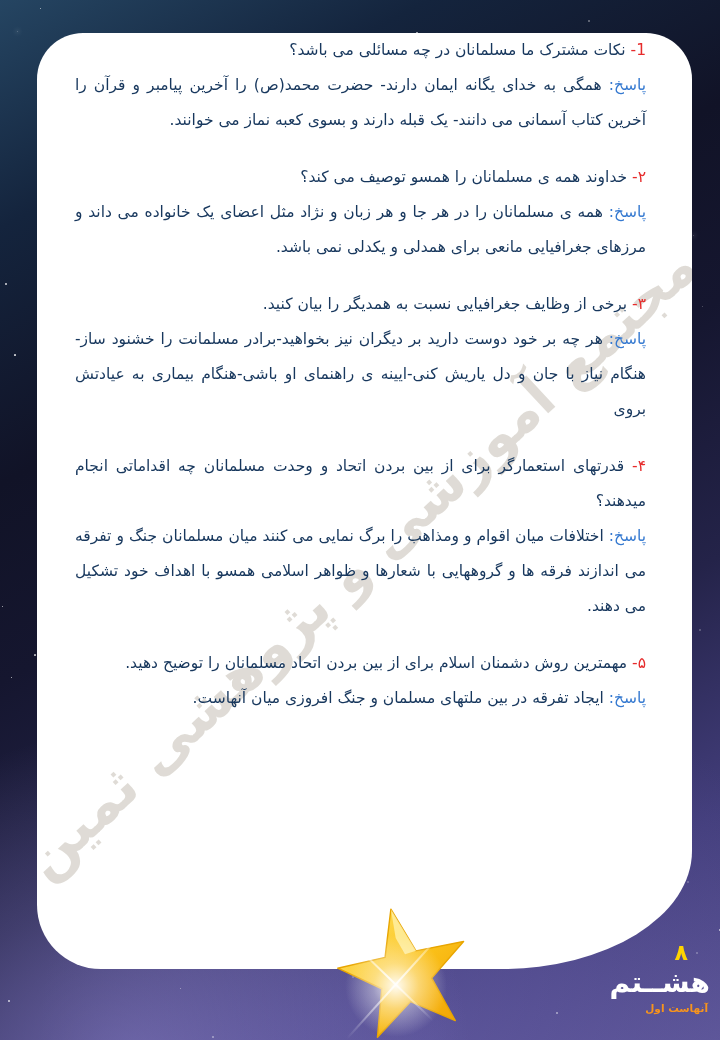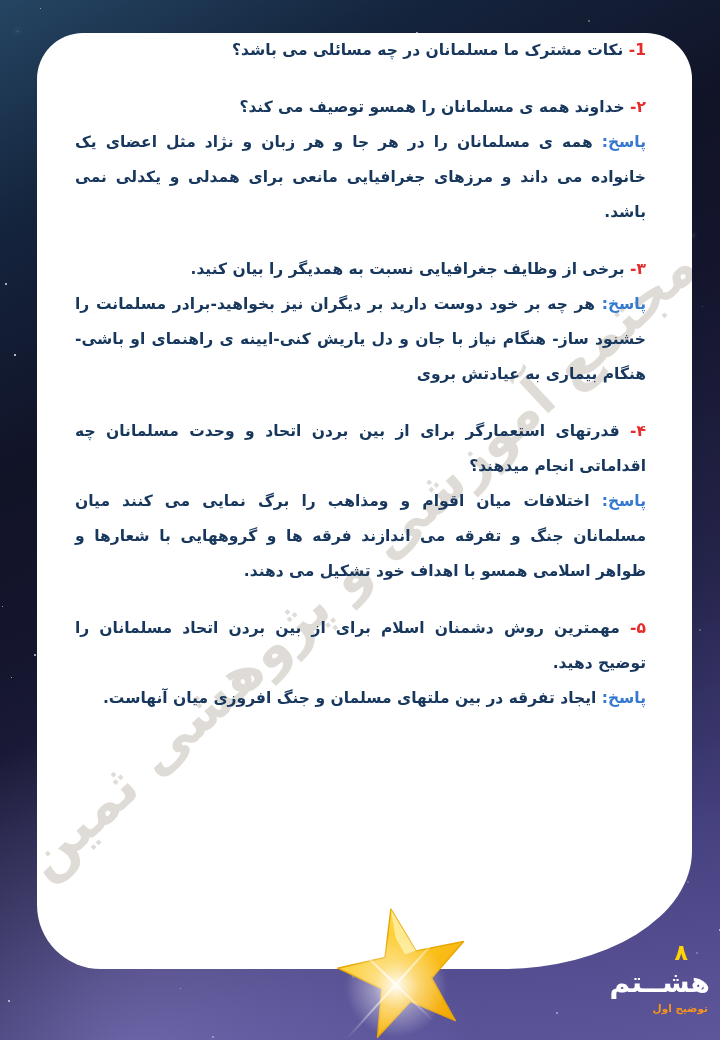--- a/index.html
+++ b/index.html
@@ -29,21 +29,21 @@
   .content {
     position:relative; z-index:2; direction:rtl;
     padding:0 46px 0 38px;
   }
   .lesson-title {
     text-align:center; color:#1567b3; font-weight:bold;
     font-size:36px; line-height:1.25;
     margin:56px 0 44px 0; letter-spacing:0;
   }
   .qa { margin-bottom:22px; }
-  .qa p { font-size:15.5px; font-weight:bold; line-height:35px;
+  .qa p { font-size:15.5px; font-weight:normal; line-height:35px;
           color:#17375d; text-align:justify; }
   .qnum { color:#e62b2b; }
   .alabel { color:#3579d0; }
 
   .flare {
     position:absolute; left:338px; top:928px; width:116px; height:116px; z-index:4;
     border-radius:50%; pointer-events:none;
     background:radial-gradient(circle, rgba(255,255,255,0.95) 0%, rgba(255,255,255,0.4) 28%, rgba(255,255,255,0) 62%);
   }
   .streak {
@@ -211,20 +211,21 @@
       <div class="dot" style="left: 410px; top: 678px; width: 2px; height: 2px; opacity: 0.66;"></div>
     </div>
 
   <div class="card">
     <div class="watermark">مجتمع آموزشی و پژوهشی ثمین</div>
 
     <div class="content">
 
       <div class="qa">
         <p><span class="qnum">1-</span> <span>نکات مشترک ما مسلمانان در چه مسائلی می باشد؟</span></p>
+        <p><span class="alabel">پاسخ:</span> <span>همگی به خدای یگانه ایمان دارند- حضرت محمد(ص) را آخرین پیامبر و قرآن را آخرین کتاب آسمانی می دانند- یک قبله دارند و بسوی کعبه نماز می خوانند.</span></p>
       </div>
 
       <div class="qa">
         <p><span class="qnum">۲-</span> <span>خداوند همه ی مسلمانان را همسو توصیف می کند؟</span></p>
         <p><span class="alabel">پاسخ:</span> <span>همه ی مسلمانان را در هر جا و هر زبان و نژاد مثل اعضای یک خانواده می داند و مرزهای جغرافیایی مانعی برای همدلی و یکدلی نمی باشد.</span></p>
       </div>
 
       <div class="qa">
         <p><span class="qnum">۳-</span> <span>برخی از وظایف جغرافیایی نسبت به همدیگر را بیان کنید.</span></p>
         <p><span class="alabel">پاسخ:</span> <span>هر چه بر خود دوست دارید بر دیگران نیز بخواهید-برادر مسلمانت را خشنود ساز- هنگام نیاز با جان و دل یاریش کنی-ایینه ی راهنمای او باشی-هنگام بیماری به عیادتش بروی</span></p>
@@ -254,17 +255,17 @@
     <polygon points="47.9,5.3 69.4,41 60,44 52,30" fill="#fff3b0" opacity="0.75"></polygon>
   </svg>
   <div class="flare"></div>
   <div class="streak s1"></div>
   <div class="streak s2"></div>
 
   <div class="publisher">
     <span class="grade-wrap">
       <span class="numeral">۸</span>
       <span class="grade">هشــتم</span>
-      <span class="level">توضیح اول</span>
+      <span class="level">آنهاست اول</span>
     </span>
   </div>
 
 </div>
 
 </body></html>

